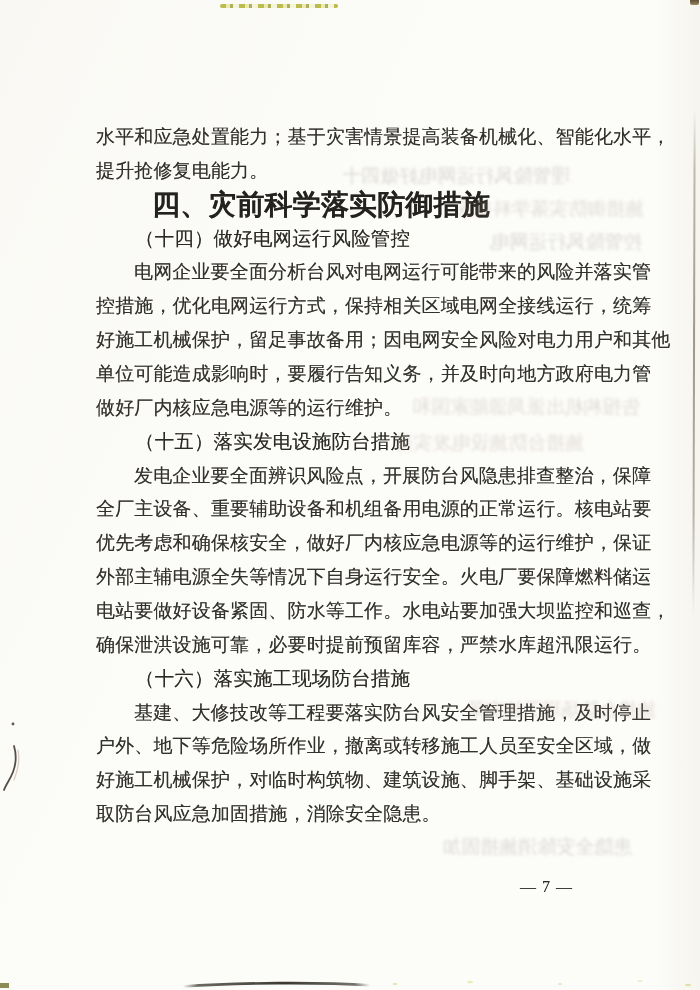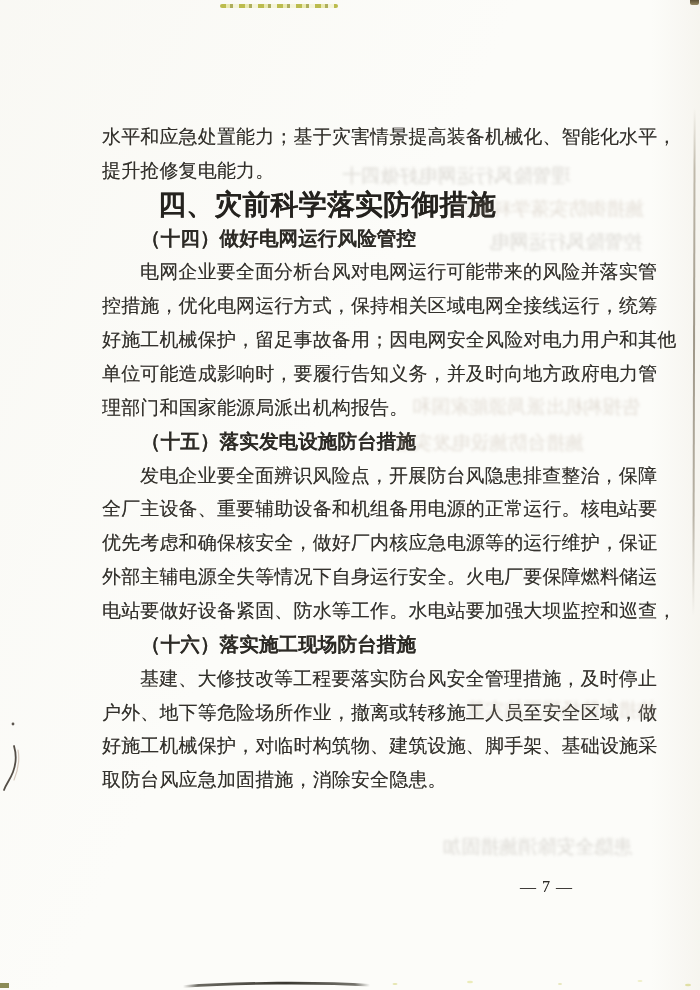--- a/index.html
+++ b/index.html
@@ -7,33 +7,33 @@
     width:700px;height:990px;position:relative;overflow:hidden;
     background:
       linear-gradient(to right, rgba(232,226,212,0) 93%, rgba(210,200,178,.14)),
       linear-gradient(115deg, rgba(242,240,232,.30), rgba(255,255,255,0) 45%),
       #fcfcf9;
     font-family:"Liberation Serif","DejaVu Serif",serif;
   }
   .page{position:absolute;inset:0;}
   
   .text-block{
-    position:absolute;left:102px;top:120px;width:554px;
+    position:absolute;left:96px;top:120px;width:554px;
     font-size:19px;line-height:33.86px;color:#33312c;
     text-shadow:0 0 .5px rgba(51,49,44,.55);
   }
   .ln{white-space:nowrap;letter-spacing:.15px;}
   .just{text-align:justify;text-align-last:justify;text-justify:inter-character;}
   .first{text-indent:2em;}
   .h1{
     text-indent:2em;font-family:"Liberation Sans","DejaVu Sans",sans-serif;
     font-weight:700;font-size:28px;color:#24221e;
     text-shadow:0 0 .4px rgba(36,34,30,.6);
   }
-  .h2{text-indent:2em;font-weight:700;font-size:19.5px;color:#2c2a25;}
+  .h2{text-indent:2em;font-weight:400;font-size:19.5px;color:#2c2a25;}
   
   .page-number{
     position:absolute;left:520px;top:878px;width:70px;
     font-size:16px;letter-spacing:1px;color:#2c2a26;white-space:nowrap;
     text-shadow:0 0 .4px rgba(44,42,38,.5);
   }
   
   .ghost{
     position:absolute;height:24px;overflow:hidden;white-space:nowrap;
     font-size:19px;line-height:22px;color:#a59f96;opacity:.38;
@@ -70,27 +70,28 @@
 
   <div class="text-block">
       <div class="ln just">水平和应急处置能力；基于灾害情景提高装备机械化、智能化水平，</div>
       <div class="ln">提升抢修复电能力。</div>
       <div class="ln h1">四、灾前科学落实防御措施</div>
       <div class="ln h2">（十四）做好电网运行风险管控</div>
       <div class="ln first just">电网企业要全面分析台风对电网运行可能带来的风险并落实管</div>
       <div class="ln just">控措施，优化电网运行方式，保持相关区域电网全接线运行，统筹</div>
       <div class="ln just">好施工机械保护，留足事故备用；因电网安全风险对电力用户和其他</div>
       <div class="ln just">单位可能造成影响时，要履行告知义务，并及时向地方政府电力管</div>
-      <div class="ln">理部门和国家能源局派出机构报告。</div>
+      <div class="ln">做好厂内核应急电源等的运行维护。</div>
       <div class="ln h2">（十五）落实发电设施防台措施</div>
       <div class="ln first just">发电企业要全面辨识风险点，开展防台风隐患排查整治，保障</div>
       <div class="ln just">全厂主设备、重要辅助设备和机组备用电源的正常运行。核电站要</div>
       <div class="ln just">优先考虑和确保核安全，做好厂内核应急电源等的运行维护，保证</div>
       <div class="ln just">外部主辅电源全失等情况下自身运行安全。火电厂要保障燃料储运</div>
       <div class="ln just">电站要做好设备紧固、防水等工作。水电站要加强大坝监控和巡查，</div>
+      <div class="ln">确保泄洪设施可靠，必要时提前预留库容，严禁水库超汛限运行。</div>
       <div class="ln h2">（十六）落实施工现场防台措施</div>
       <div class="ln first just">基建、大修技改等工程要落实防台风安全管理措施，及时停止</div>
       <div class="ln just">户外、地下等危险场所作业，撤离或转移施工人员至安全区域，做</div>
       <div class="ln just">好施工机械保护，对临时构筑物、建筑设施、脚手架、基础设施采</div>
       <div class="ln">取防台风应急加固措施，消除安全隐患。</div>
     </div>
 
   <div class="page-number">— 7 —</div>
 
   <div class="ghost" style="left:292px;top:165px;width:278px;">理管险风行运网电好做四十</div>

